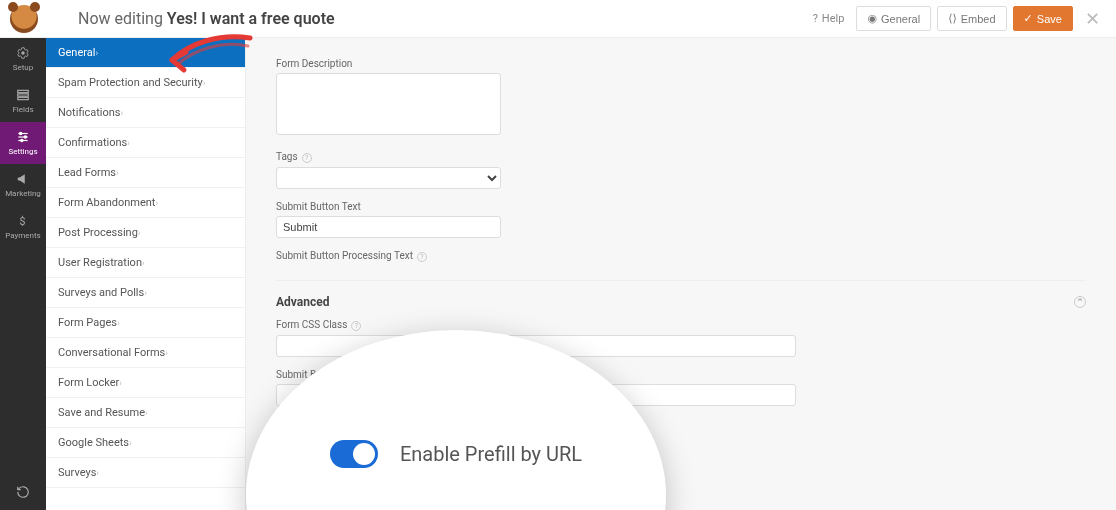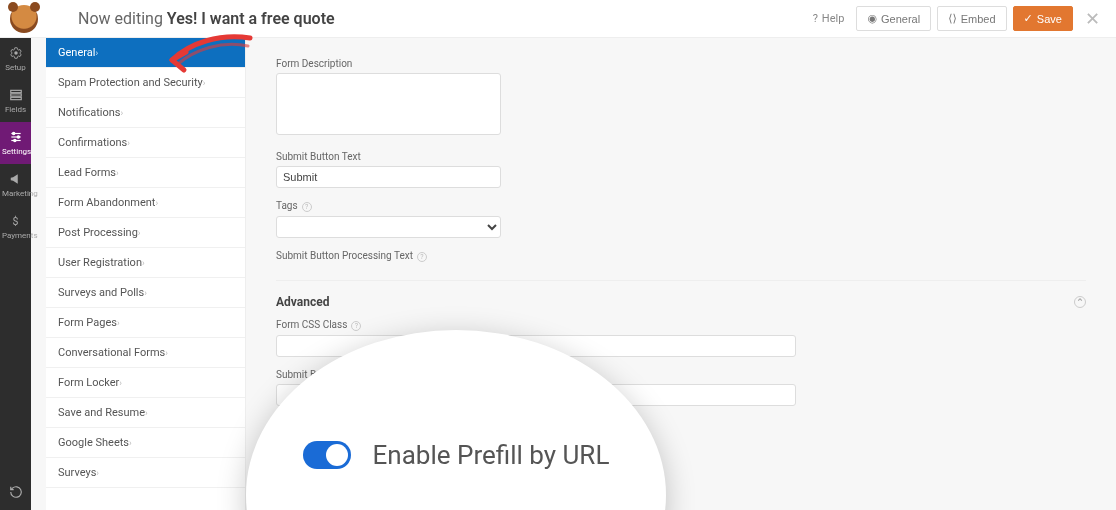--- a/index.html
+++ b/index.html
@@ -77,21 +77,21 @@
     font-size: 18px;
     color: #bbb;
     padding: 0 6px;
     cursor: pointer;
   }
 
   
   .rail {
     position: absolute;
     left: 0; top: 0; bottom:0;
-    width: 31px;
+    width: 46px;
     background: #2d2d2d;
     display: flex;
     flex-direction: column;
     padding-top: 38px;
     z-index: 5;
   }
   .rail-item {
     color: #aaa;
     text-align: center;
     padding: 8px 2px;
@@ -209,21 +209,21 @@
     border-radius: 14px;
     position: relative;
   }
   .toggle::after {
     content:"";
     position:absolute;
     right:3px; top:3px;
     width:22px;height:22px;background:#fff;border-radius:50%;
   }
   .zoom-label {
-    font-size: 26px;
+    font-size: 20px;
     color: #555;
     font-weight: 400;
   }
   .partial-toggle {
     position:absolute;
     top:20px; left:36px;
     width:20px;height:14px;background:#1a6bd6;border-radius:7px;
   }
 </style>
 </head>
@@ -366,28 +366,28 @@
       <span class="chev">›</span>
   </div>
 </div>
 
 <div class="main">
   <div class="field-row">
     <label class="field-label">Form Description</label>
     <textarea class="textarea" style=""></textarea>
   </div>
   <div class="field-row">
-    <label class="field-label">Submit Button Text</label>
-    <input class="text-input" value="Submit" style="">
-  </div>
-  <div class="field-row">
     <label class="field-label">
       <span>Tags</span><span class="help-dot">?</span>
     </label>
     <select class="select"></select>
+  </div>
+  <div class="field-row">
+    <label class="field-label">Submit Button Text</label>
+    <input class="text-input" value="Submit" style="">
   </div>
   <div class="field-row">
     <label class="field-label">
       <span>Submit Button Processing Text</span><span class="help-dot">?</span>
     </label>
   </div>
 
   <div class="section-head">
     <span>Advanced</span>
     <span class="collapse-icon">⌃</span>

